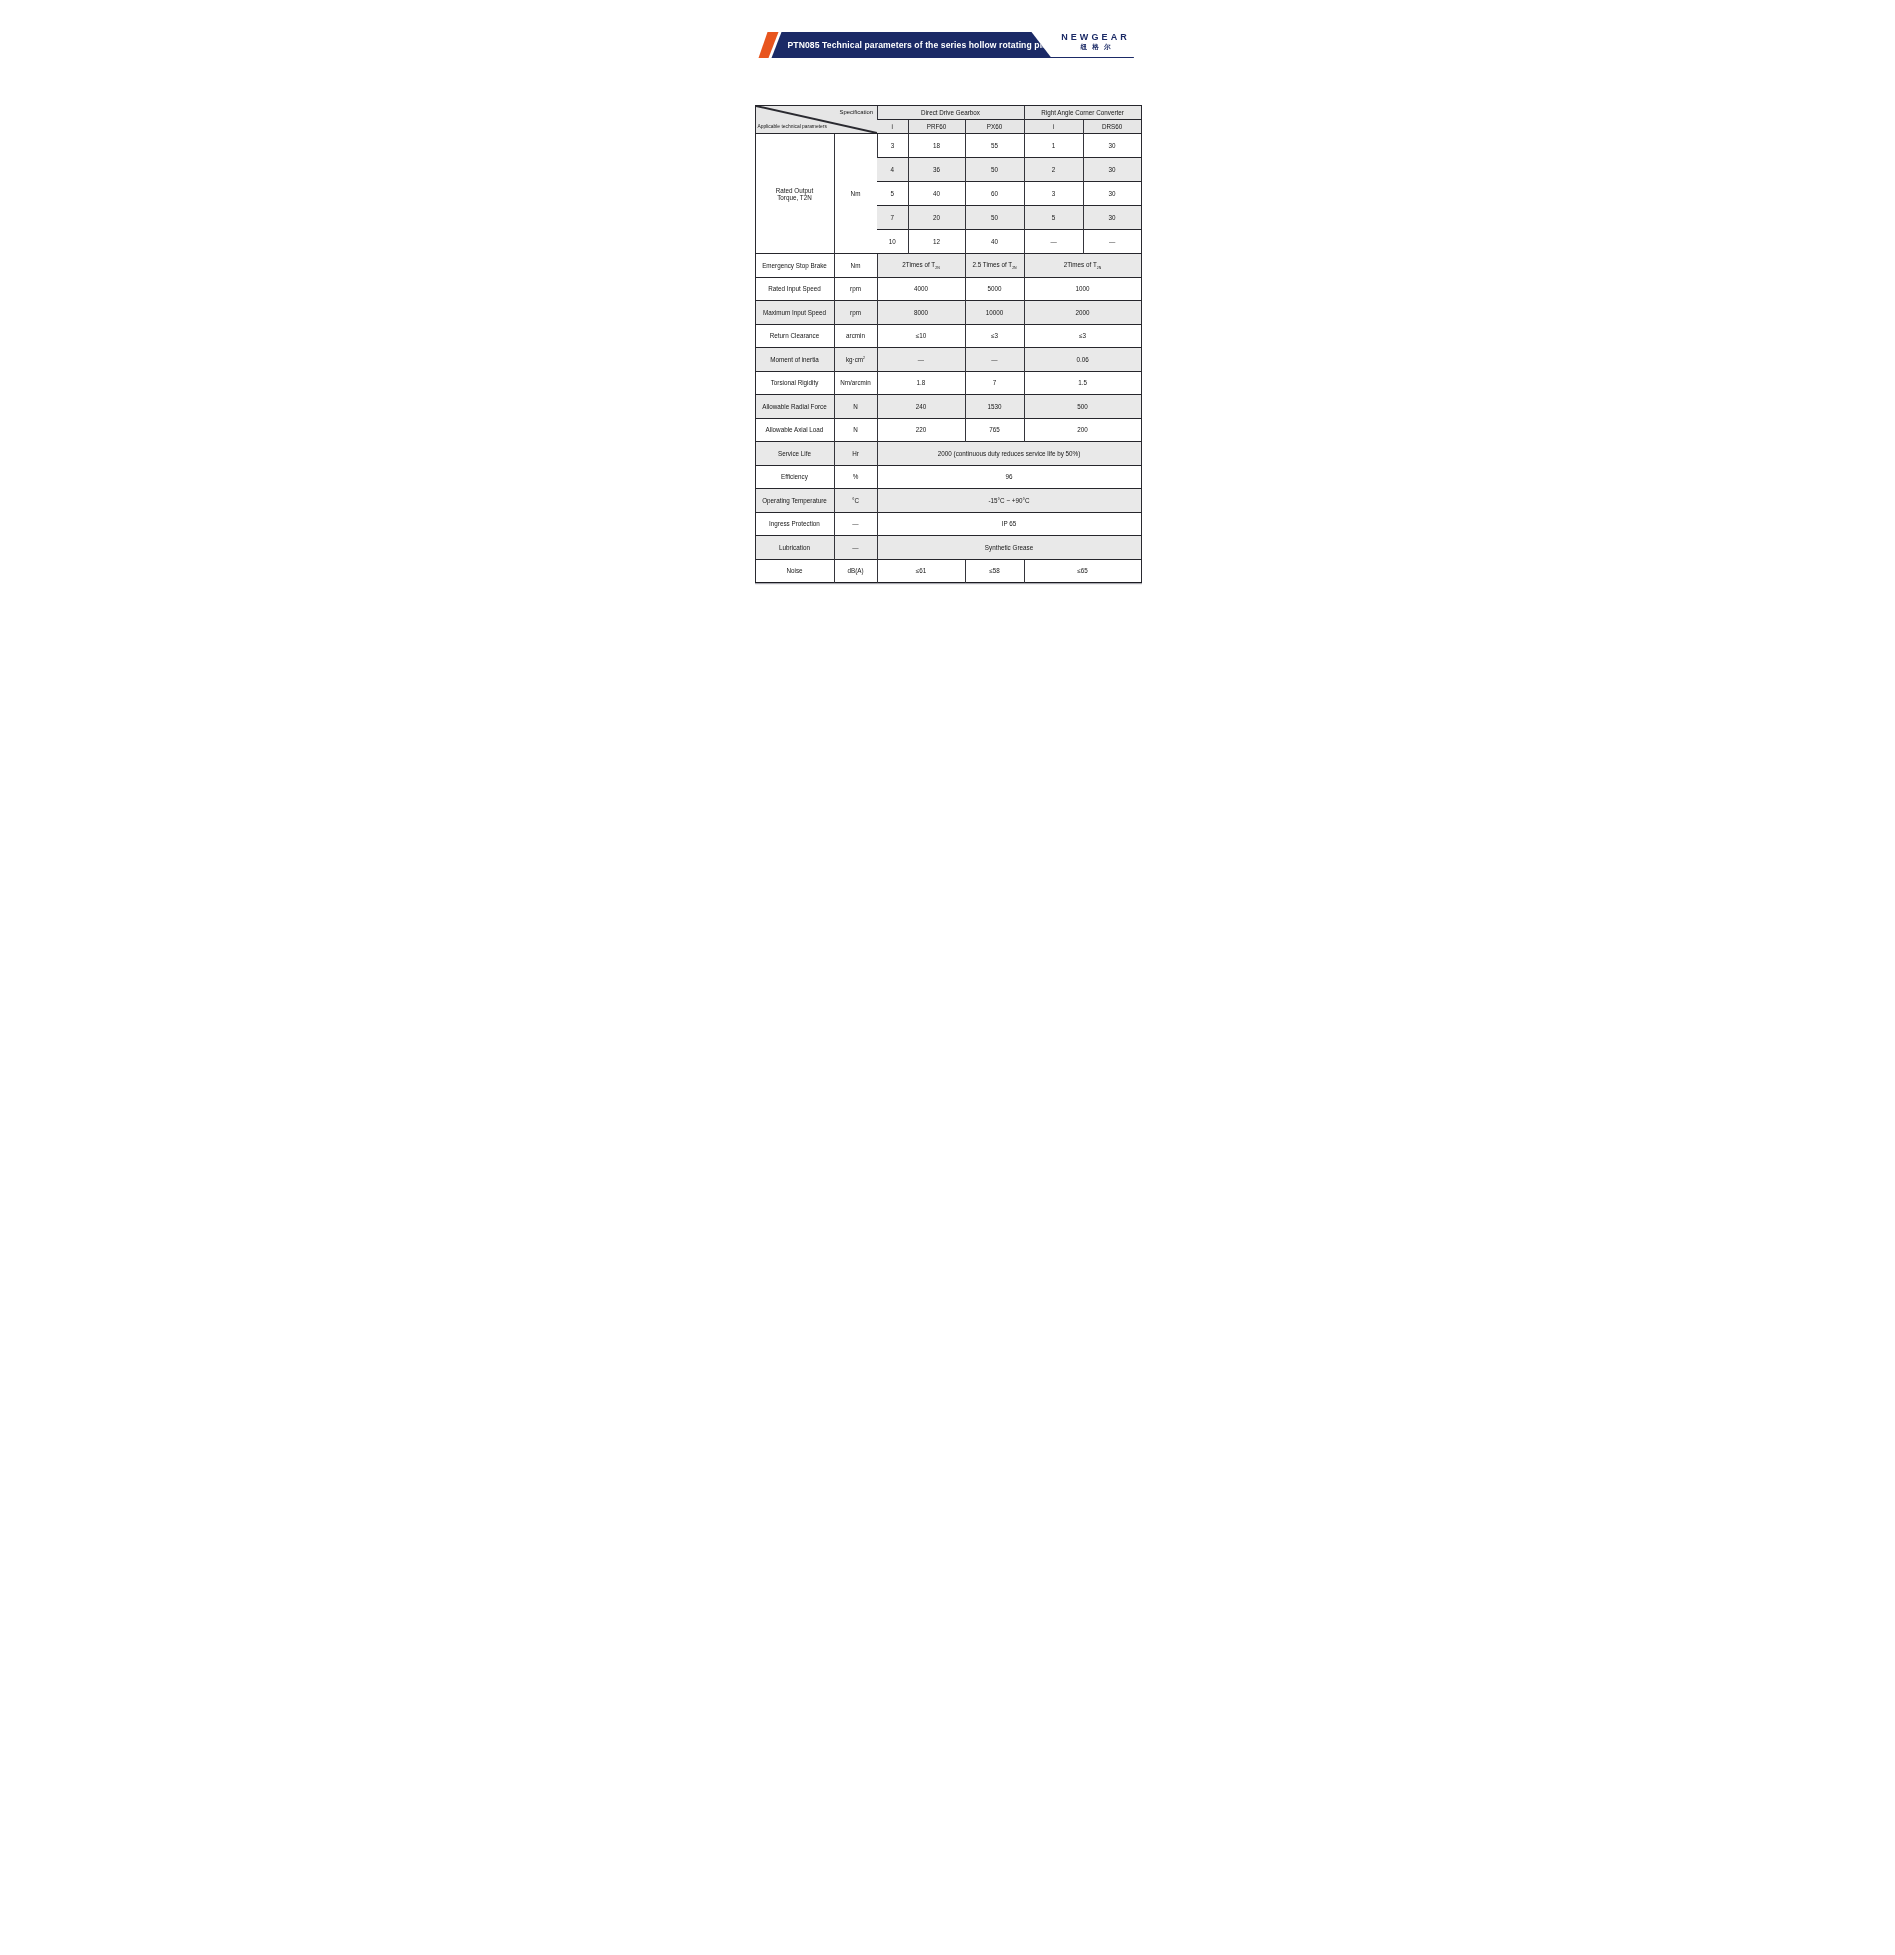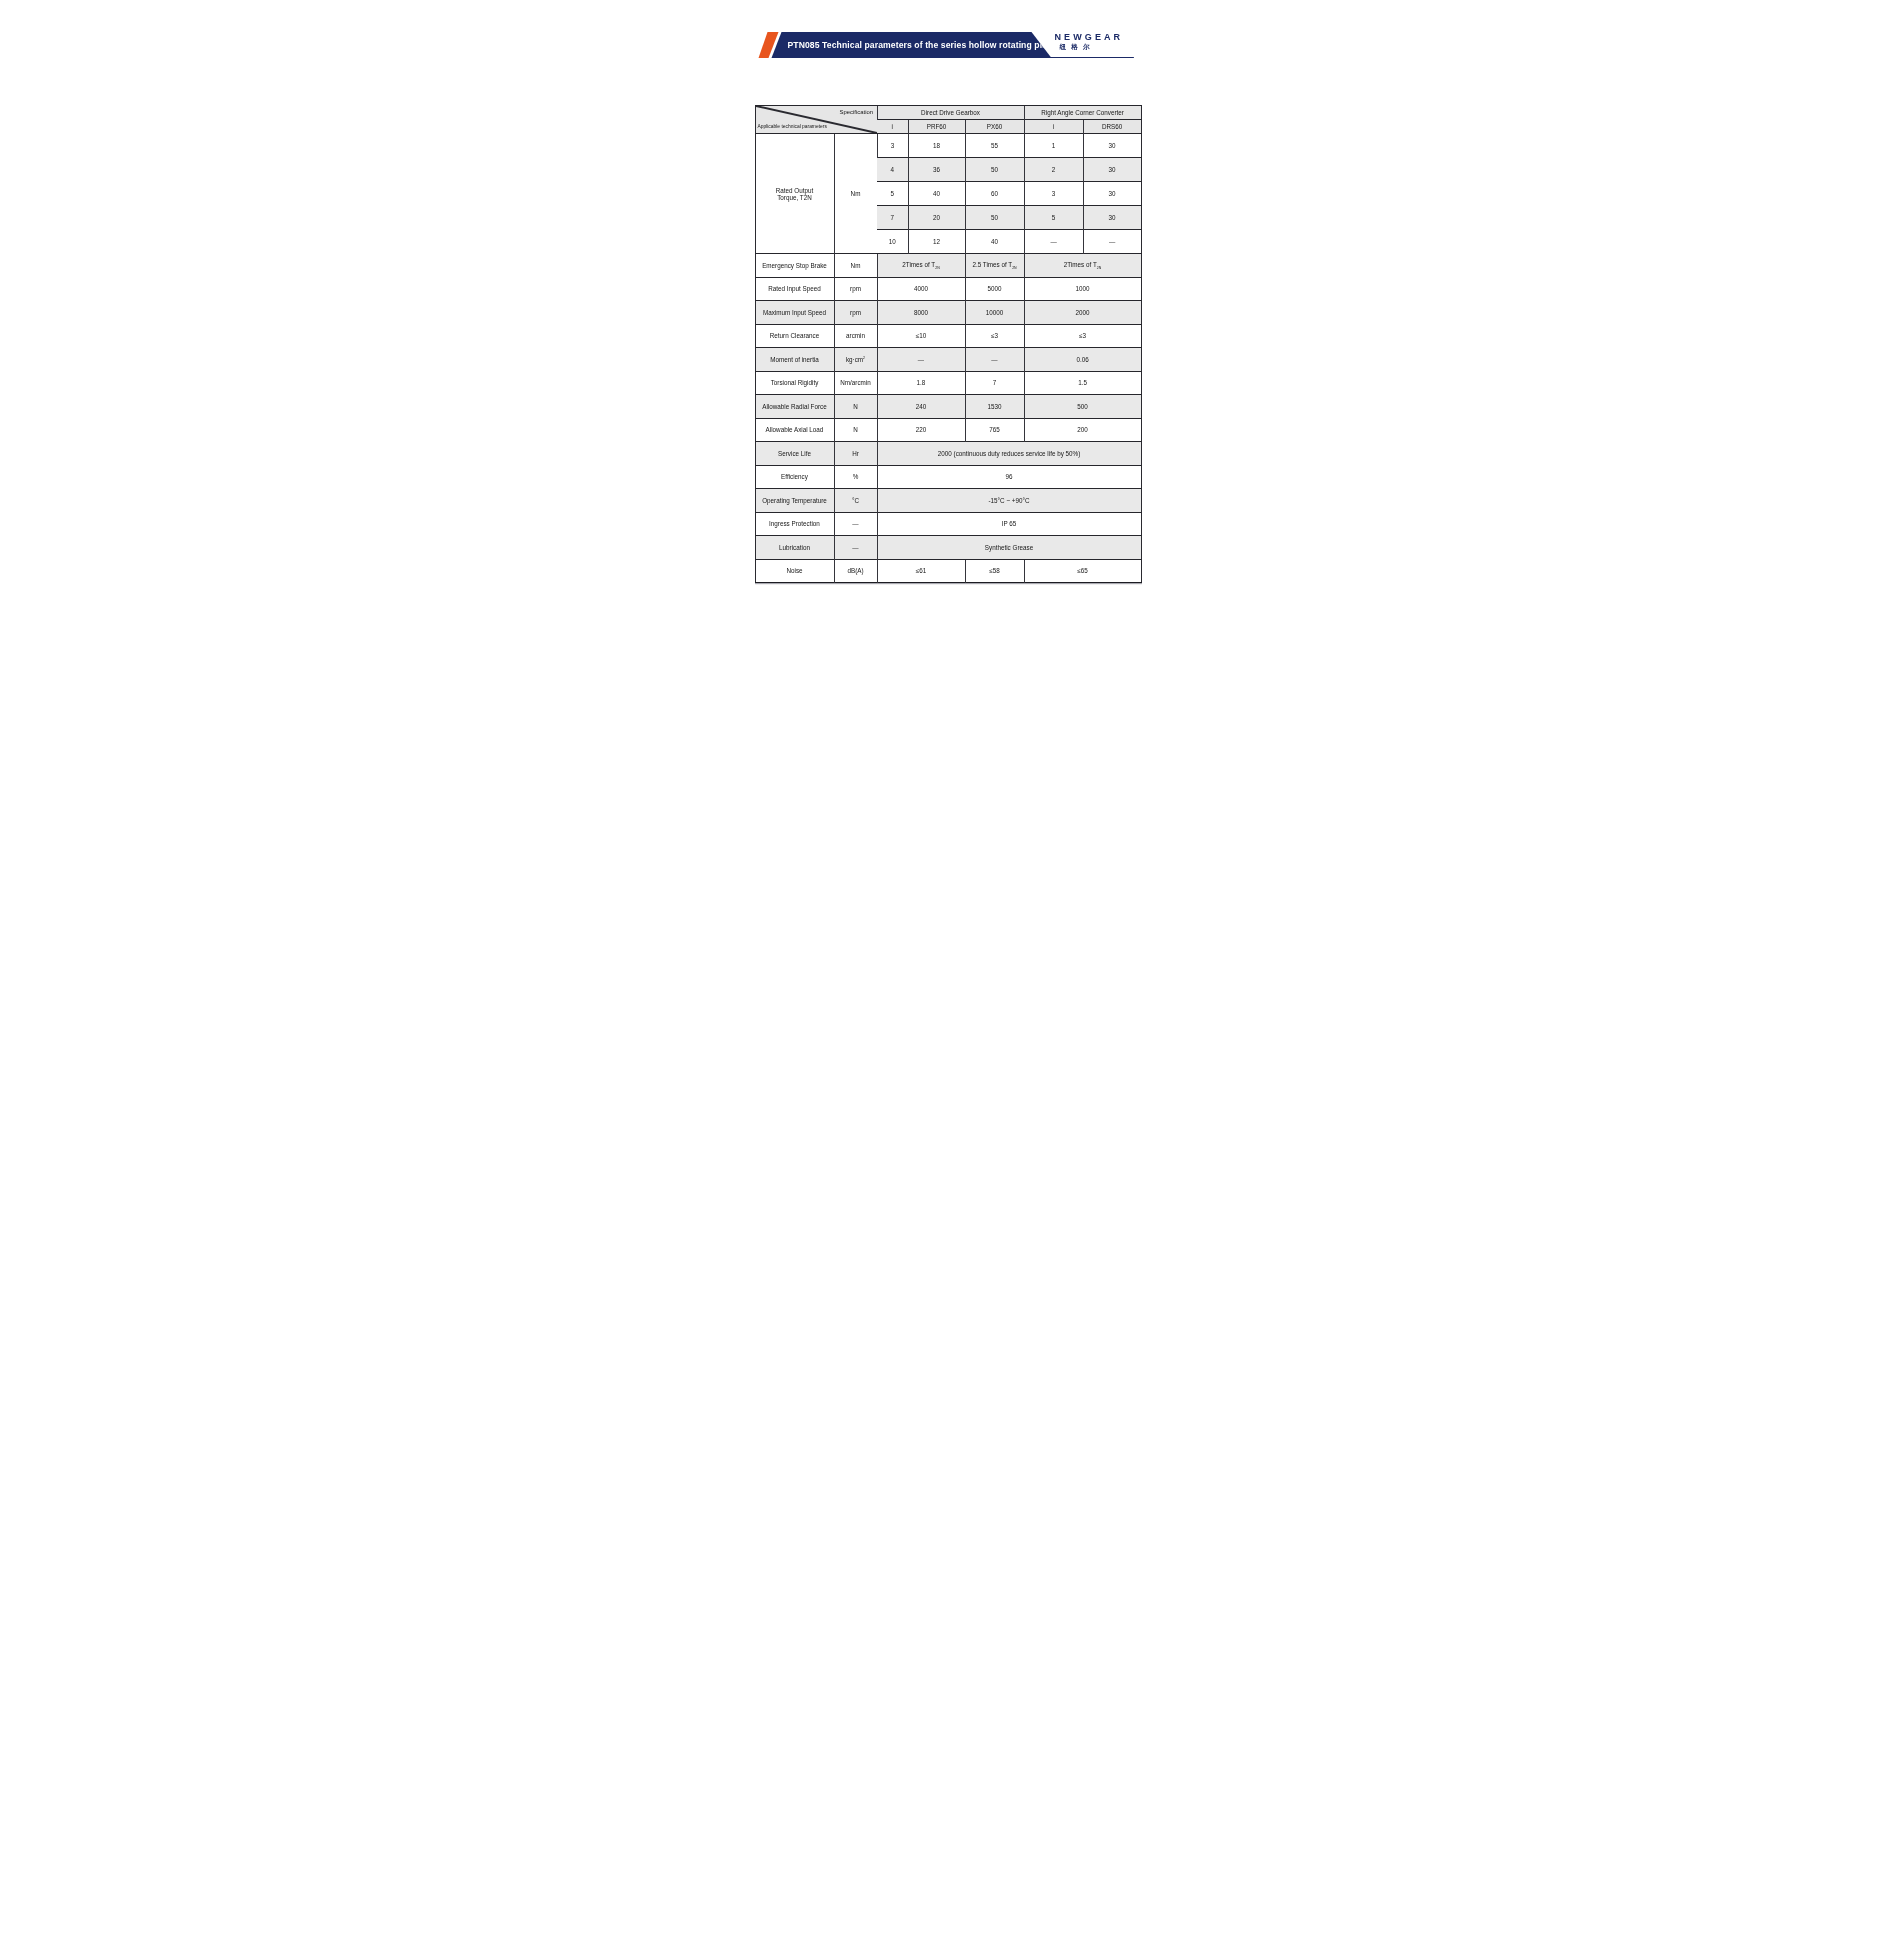--- a/index.html
+++ b/index.html
@@ -27,21 +27,21 @@
     position:absolute;left:0;top:32px;width:372px;height:26px;
     background:#1b2a66;
     clip-path:polygon(71px 0,321px 0,341px 26px,61px 26px);
   }
   .banner-title{
     position:absolute;left:77px;top:0;height:26px;line-height:26px;
     color:#ffffff;font-size:8.6px;font-weight:600;letter-spacing:0.1px;
     white-space:nowrap;
   }
   .logo{
-    position:absolute;left:344px;top:33px;width:82px;text-align:left;
+    position:absolute;left:344px;top:33px;width:82px;text-align:center;
     color:#1b2a66;
   }
   .logo-en{
     font-size:9px;font-weight:800;letter-spacing:3.1px;line-height:9.4px;
     white-space:nowrap;
   }
   .logo-cjk{
     font-size:6.6px;font-weight:700;letter-spacing:5.1px;line-height:8.6px;
     margin-top:0.8px;text-indent:5.1px;white-space:nowrap;
   }

